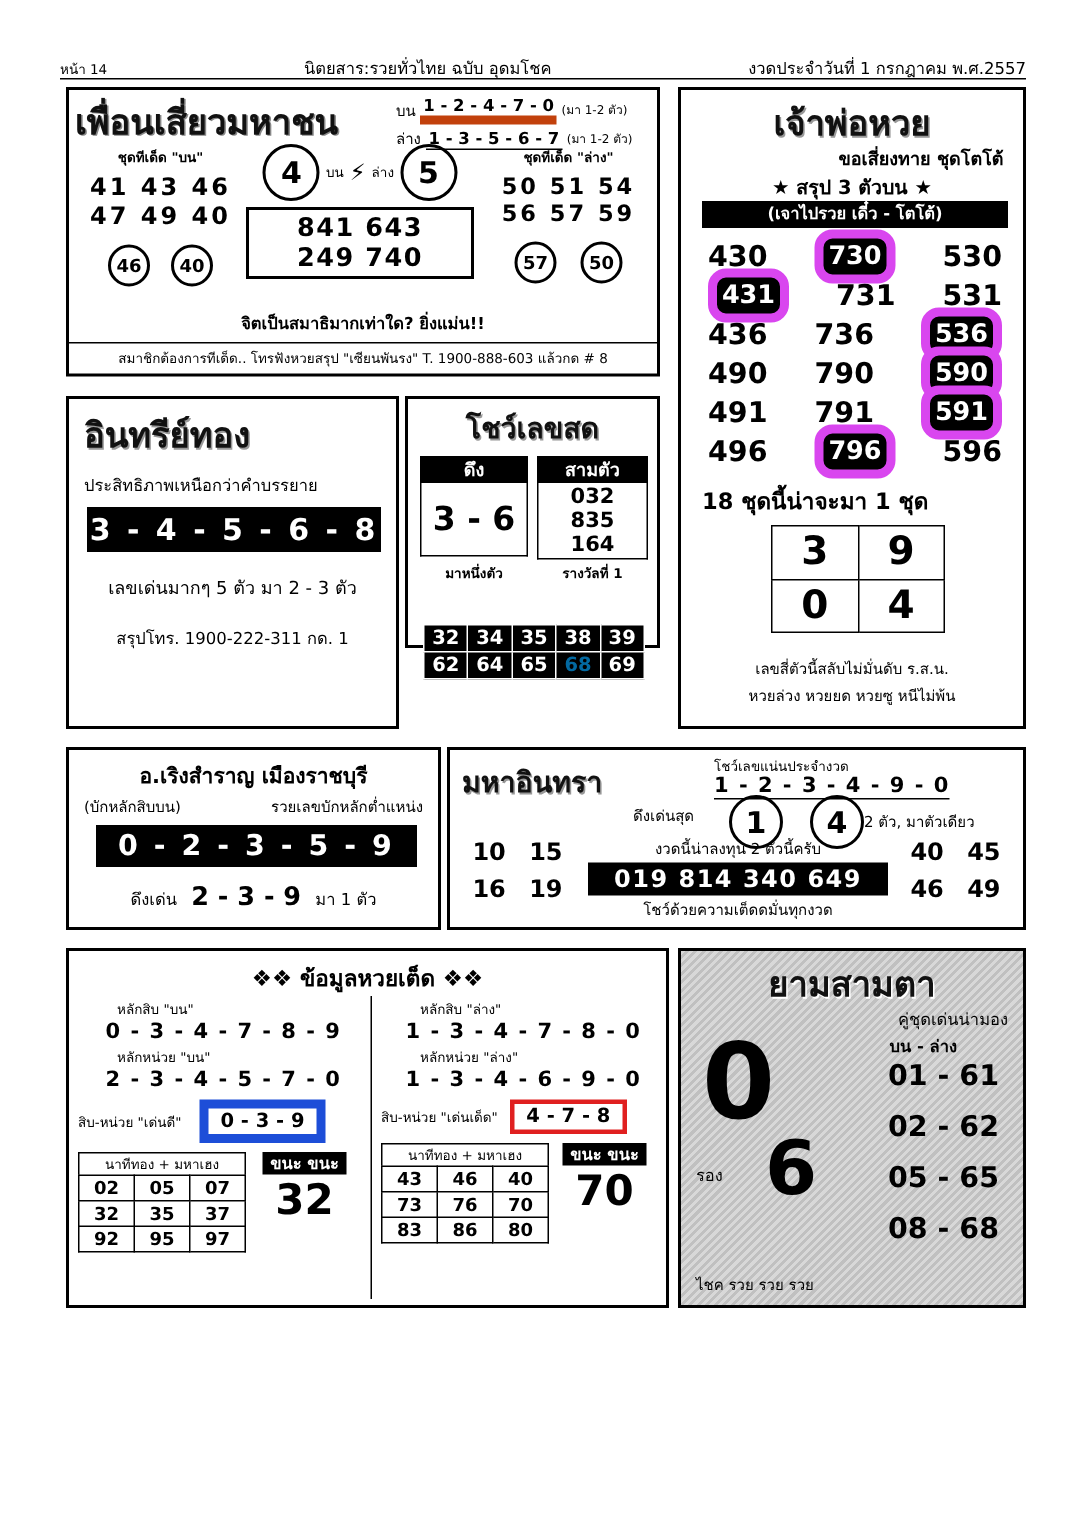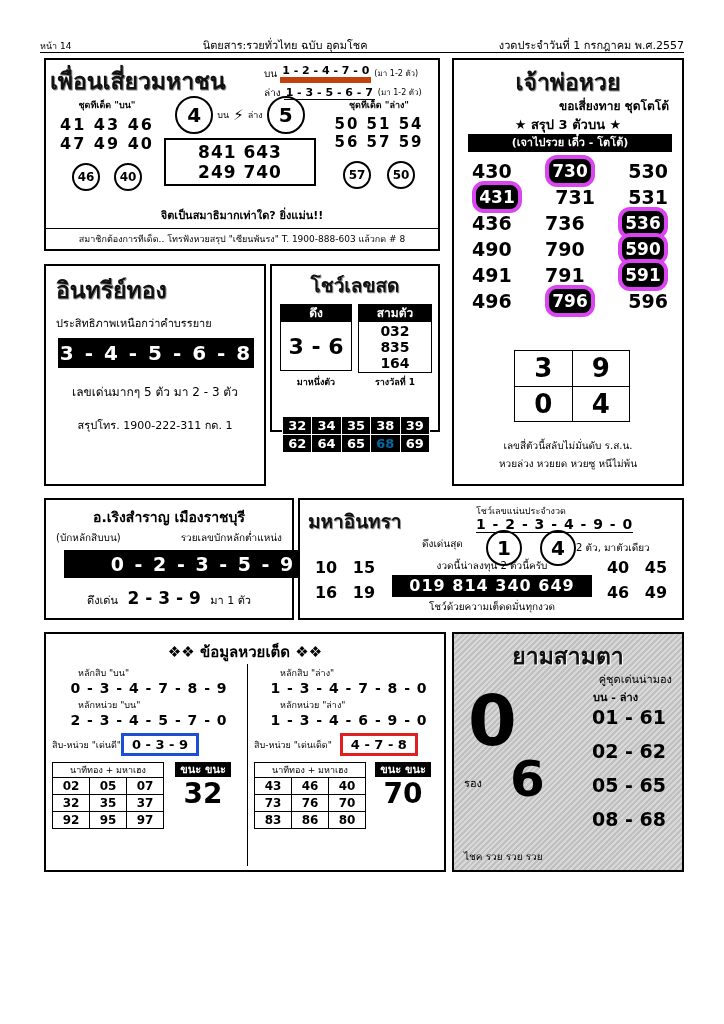--- a/index.html
+++ b/index.html
@@ -22,21 +22,21 @@
   .b{font-weight:bold;}
 
   
   .ttl{font-weight:bold;color:#111;}
   .ttl.big{font-size:23px;}
   .ttl.mid{font-size:19px;}
 
   .blackbar{background:#000;color:#fff;font-weight:bold;text-align:center;}
   .circle{border:2px solid #000;border-radius:50%;display:inline-flex;align-items:center;
           justify-content:center;font-weight:bold;}
-  .circleblk{background:#000;color:#fff;border:4px solid #d946ef;border-radius:50%;
+  .circleblk{background:#000;color:#fff;border:6px solid #d946ef;border-radius:50%;
           display:inline-flex;align-items:center;justify-content:center;font-weight:bold;}
 
   .small{font-size:9px;}
   .xs{font-size:8px;}
 
   table.grid{border-collapse:collapse;}
   table.grid td{border:1px solid #000;text-align:center;font-weight:bold;}
 
   .redbox{border:3px solid #e02020;box-sizing:border-box;}
 
@@ -194,20 +194,21 @@
         <span class="b" style="font-size:19px;">791</span>
         <span class="circleblk" style="width:42px;height:24px;border-radius:12px;font-size:17px;">591</span>
       </div>
       <div style="display:flex;justify-content:space-between;align-items:center;height:26px;">
         <span class="b" style="font-size:19px;">496</span>
         <span class="circleblk" style="width:42px;height:24px;border-radius:12px;font-size:17px;">796</span>
         <span class="b" style="font-size:19px;">596</span>
       </div>
     </div>
 
+    <div style="position:absolute;left:14px;top:262px;font-size:15px;font-weight:bold;">18 ชุดนี้น่าจะมา 1 ชุด</div>
 
     <table class="grid" style="position:absolute;left:60px;top:290px;width:116px;height:72px;">
       <tbody>
           <tr>
         <td style="font-size:26px;width:58px;">3</td>
         <td style="font-size:26px;width:58px;">9</td>
       </tr>
       <tr>
         <td style="font-size:26px;">0</td>
         <td style="font-size:26px;">4</td>
@@ -216,21 +217,21 @@
       </table>
 
     <div class="ctr" style="position:absolute;left:0;top:396px;width:100%;font-size:10px;">หวยล่วง หวยยด หวยซู หนีไม่พ้น</div>
     <div class="ctr" style="position:absolute;left:0;top:378px;width:100%;font-size:10px;">เลขสี่ตัวนี้สลับไม่มั่นดับ ร.ส.น.</div>
   </div>
 
   <div class="box box2" style="left:44px;top:498px;width:250px;height:122px;">
     <div class="ctr b" style="position:absolute;left:0;top:6px;width:100%;font-size:14px;">อ.เริงสำราญ เมืองราชบุรี</div>
     <div style="position:absolute;left:10px;top:30px;font-size:10px;">(บักหลักสิบบน)</div>
     <div style="position:absolute;right:10px;top:30px;font-size:10px;">รวยเลขบักหลักต่ำแหน่ง</div>
-    <div class="blackbar" style="position:absolute;left:18px;top:50px;width:214px;height:28px;line-height:28px;font-size:19px;letter-spacing:2px;padding-left:32px;">0 - 2 - 3 - 5 - 9</div>
+    <div class="blackbar" style="position:absolute;left:18px;top:50px;width:214px;height:28px;line-height:28px;font-size:19px;letter-spacing:2px;">0 - 2 - 3 - 5 - 9</div>
     <div style="position:absolute;left:0;top:88px;width:100%;text-align:center;font-size:11px;">
       <span>ดึงเด่น</span>
       <span class="b" style="font-size:17px;margin:0 6px;">2 - 3 - 9</span>
       <span>มา 1 ตัว</span>
     </div>
   </div>
 
   <div class="box box2" style="left:298px;top:498px;width:386px;height:122px;">
     <div style="position:absolute;left:8px;top:6px;">
       <span class="ttl mid" style="text-shadow:1px 1px 0 #999;">มหาอินทรา</span>
@@ -279,21 +280,21 @@
 
     <div style="position:absolute;left:201px;top:30px;bottom:4px;border-left:1px solid #000;"></div>
 
     <div style="position:absolute;left:6px;top:32px;width:194px;">
       <div class="small" style="margin-left:26px;">หลักสิบ "บน"</div>
       <div class="b ctr" style="font-size:14px;letter-spacing:1px;">0 - 3 - 4 - 7 - 8 - 9</div>
       <div class="small" style="margin-left:26px;margin-top:2px;">หลักหน่วย "บน"</div>
       <div class="b ctr" style="font-size:14px;letter-spacing:1px;">2 - 3 - 4 - 5 - 7 - 0</div>
       <div style="display:flex;align-items:center;margin-top:5px;">
         <span class="small">สิบ-หน่วย "เด่นดี"</span>
-        <span class="b" style="border:3px solid #1d4ed8;padding:1px 8px;margin-left:0;font-size:13px;">0 - 3 - 9</span>
+        <span class="b" style="border:6px solid #1d4ed8;padding:1px 8px;margin-left:12px;font-size:13px;">0 - 3 - 9</span>
       </div>
 
       <div style="display:flex;margin-top:6px;align-items:flex-start;">
         <div style="width:112px;">
           <div style="border:1px solid #000;border-bottom:none;text-align:center;font-size:9px;">นาทีทอง + มหาเฮง</div>
           <table class="grid" style="width:112px;">
             <tbody>
                 <tr>
               <td style="font-size:12px;">02</td>
               <td style="font-size:12px;">05</td>

